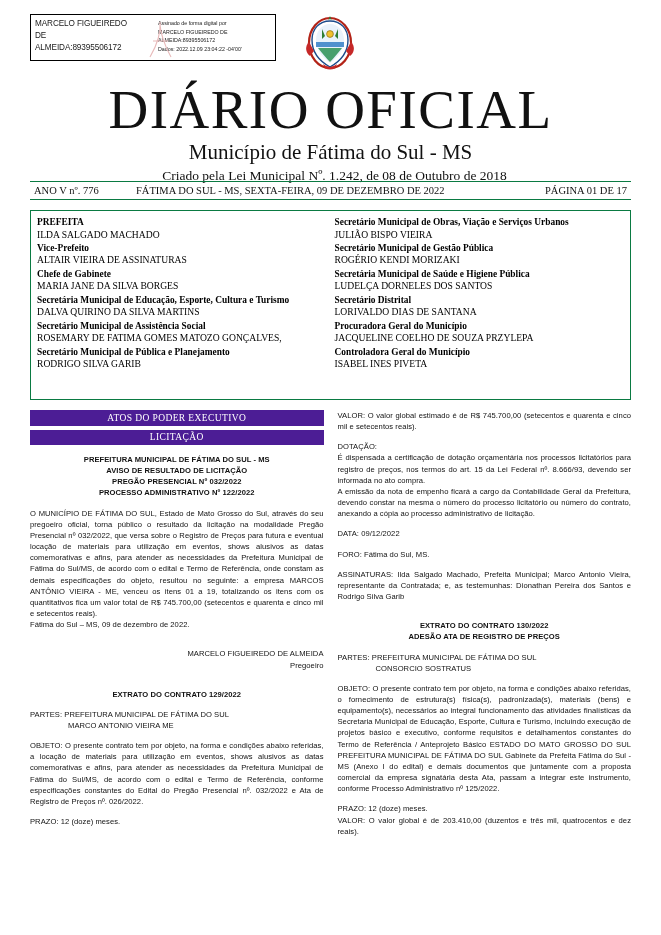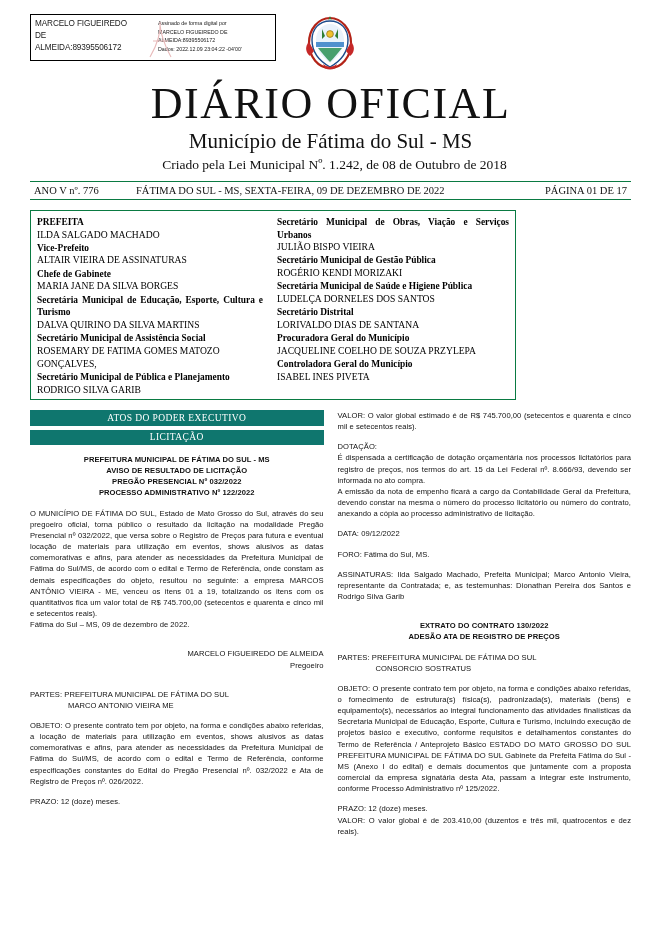--- a/index.html
+++ b/index.html
@@ -80,21 +80,21 @@
     position: absolute;
     left: 0;
     top: 82px;
     width: 661px;
     text-align: center;
   }
   .masthead h1 {
     margin: 0;
     font-family: "Liberation Serif", serif;
     font-weight: 400;
-    font-size: 44px;
+    font-size: 55px;
     letter-spacing: 1.5px;
     line-height: 1;
     color: #111;
   }
   .masthead .sub1 {
     margin: 4px 0 0 0;
     font-family: "Liberation Serif", serif;
     font-size: 21px;
     line-height: 1.1;
     color: #111;
@@ -125,21 +125,21 @@
   }
   .issue-bar .ano { width: 92px; }
   .issue-bar .mid { flex: 1; text-align: left; padding-left: 10px;}
   .issue-bar .pag { text-align: right; white-space: nowrap;}
 
   
   .officials {
     position: absolute;
     left: 30px;
     top: 210px;
-    width: 486px;
+    width: 601px;
     height: 190px;
     border: 1.6px solid #0a7a42;
     box-sizing: border-box;
     display: flex;
     padding: 5px 6px 4px 6px;
   }
   .officials .col {
     width: 50%;
     box-sizing: border-box;
   }
@@ -157,21 +157,21 @@
     font-family: "Liberation Serif", serif;
     font-weight: normal;
     font-size: 9.6px;
     line-height: 1.35;
     color: #000;
     margin-bottom: 0.5px;
   }
 
   
   .green-bar {
-    background: #0f766e;
+    background: #4c1d95;
     color: #ffffff;
     text-align: center;
     font-family: "Liberation Serif", serif;
     font-size: 9.5px;
     letter-spacing: 0.4px;
     padding: 2.5px 0 3px 0;
     margin: 0 0 4px 0;
     width: 100%;
     box-sizing: border-box;
   }
@@ -317,20 +317,23 @@
       <div class="sp"></div>
 
       <div class="blk">
         <p class="t right">MARCELO FIGUEIREDO DE ALMEIDA</p>
         <p class="t right">Pregoeiro</p>
       </div>
 
       <div class="sp"></div>
 
 
+      <div class="blk">
+        <p class="t center b">EXTRATO DO CONTRATO 129/2022</p>
+      </div>
 
       <div class="blk">
         <p class="t nj">PARTES: PREFEITURA MUNICIPAL DE FÁTIMA DO SUL</p>
         <p class="t nj"><span class="indent-name">MARCO ANTONIO VIEIRA ME</span></p>
       </div>
 
       <div class="blk">
         <p class="t">OBJETO: O presente contrato tem por objeto, na forma e condições abaixo referidas, a locação de materiais para utilização em eventos, shows alusivos as datas comemorativas e afins, para atender as necessidades da Prefeitura Municipal de Fátima do Sul/MS, de acordo com o edital e Termo de Referência, conforme especificações constantes do Edital do Pregão Presencial nº. 032/2022 e Ata de Registro de Preços nº. 026/2022.</p>
       </div>
 

